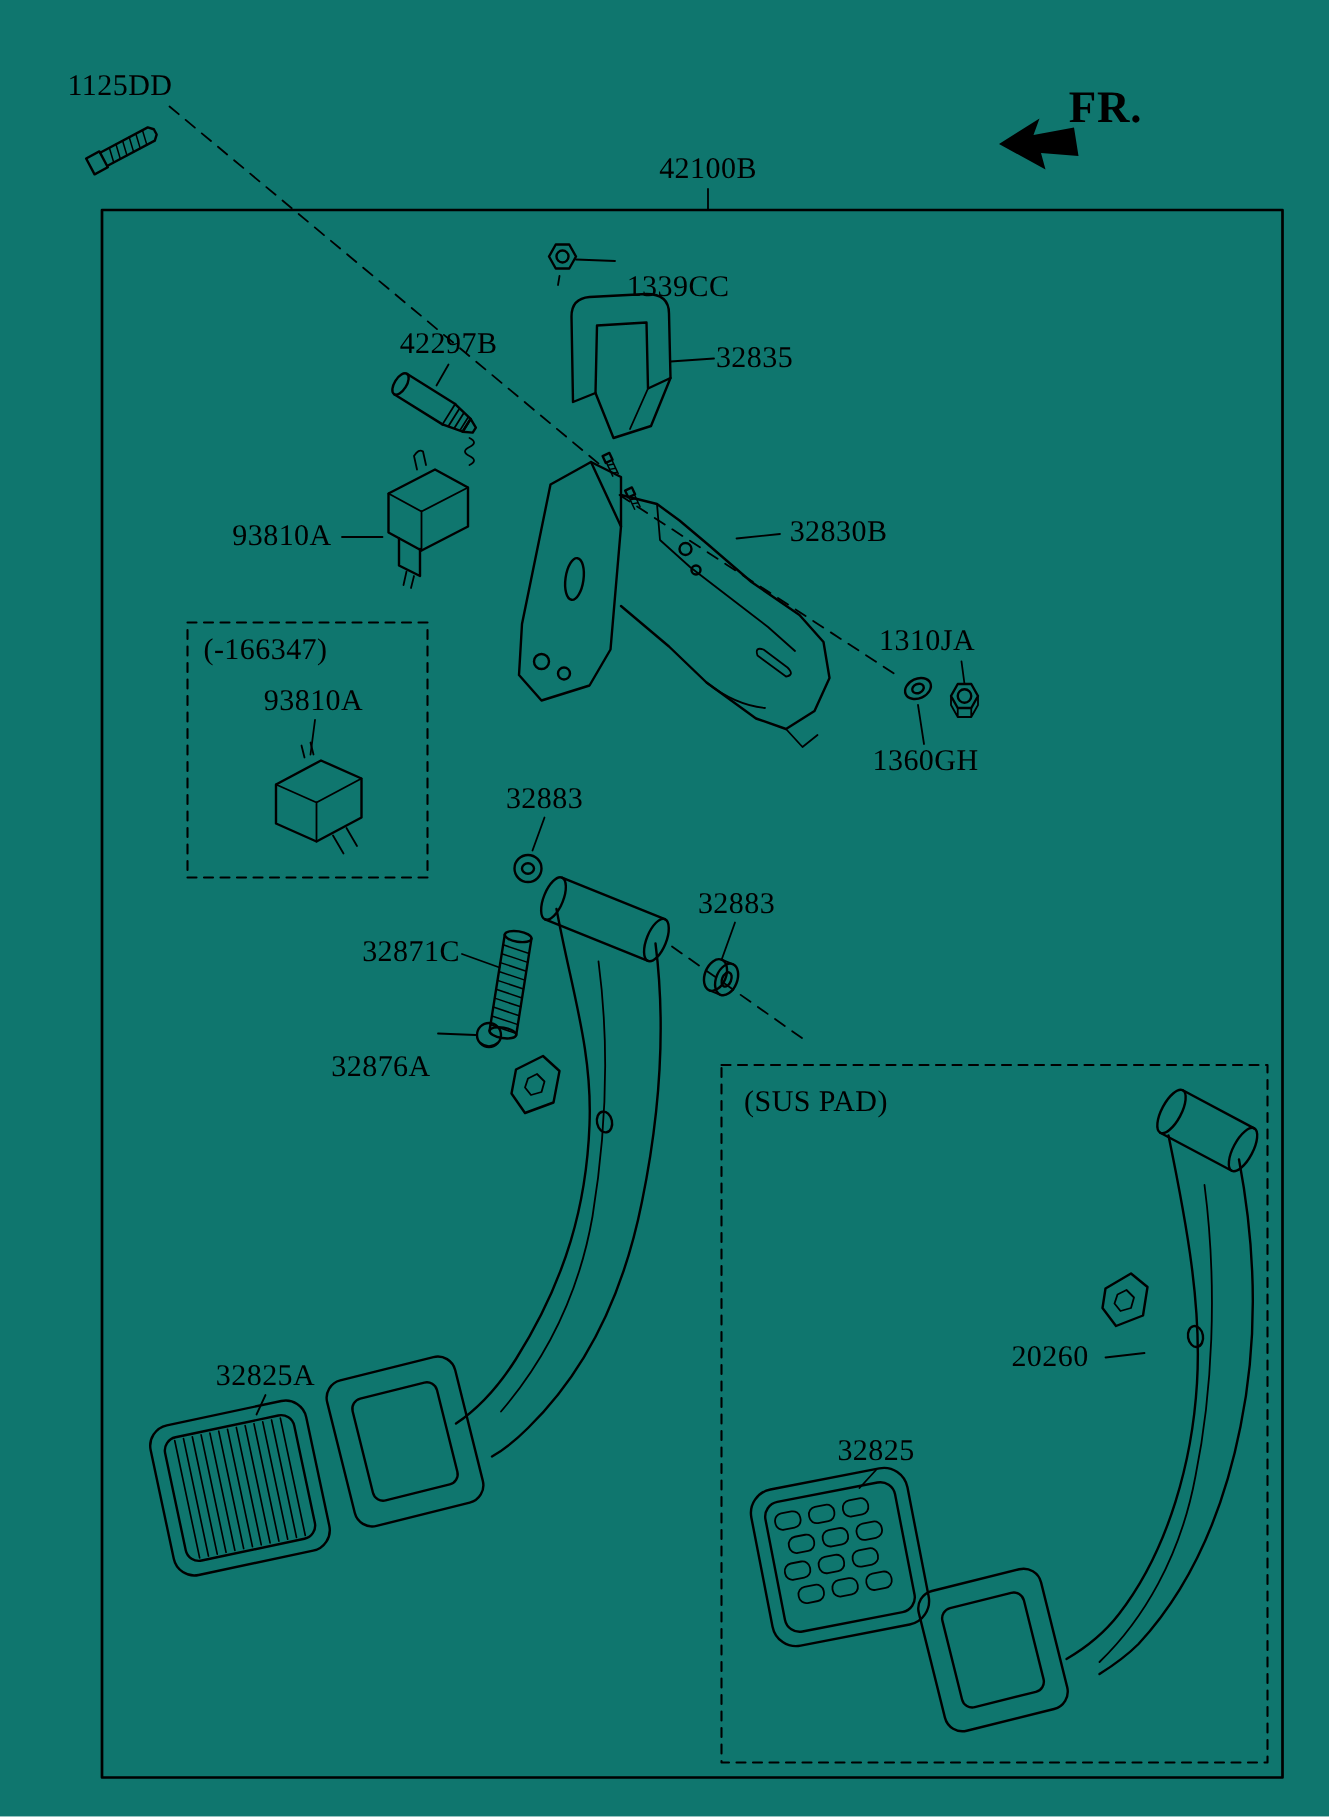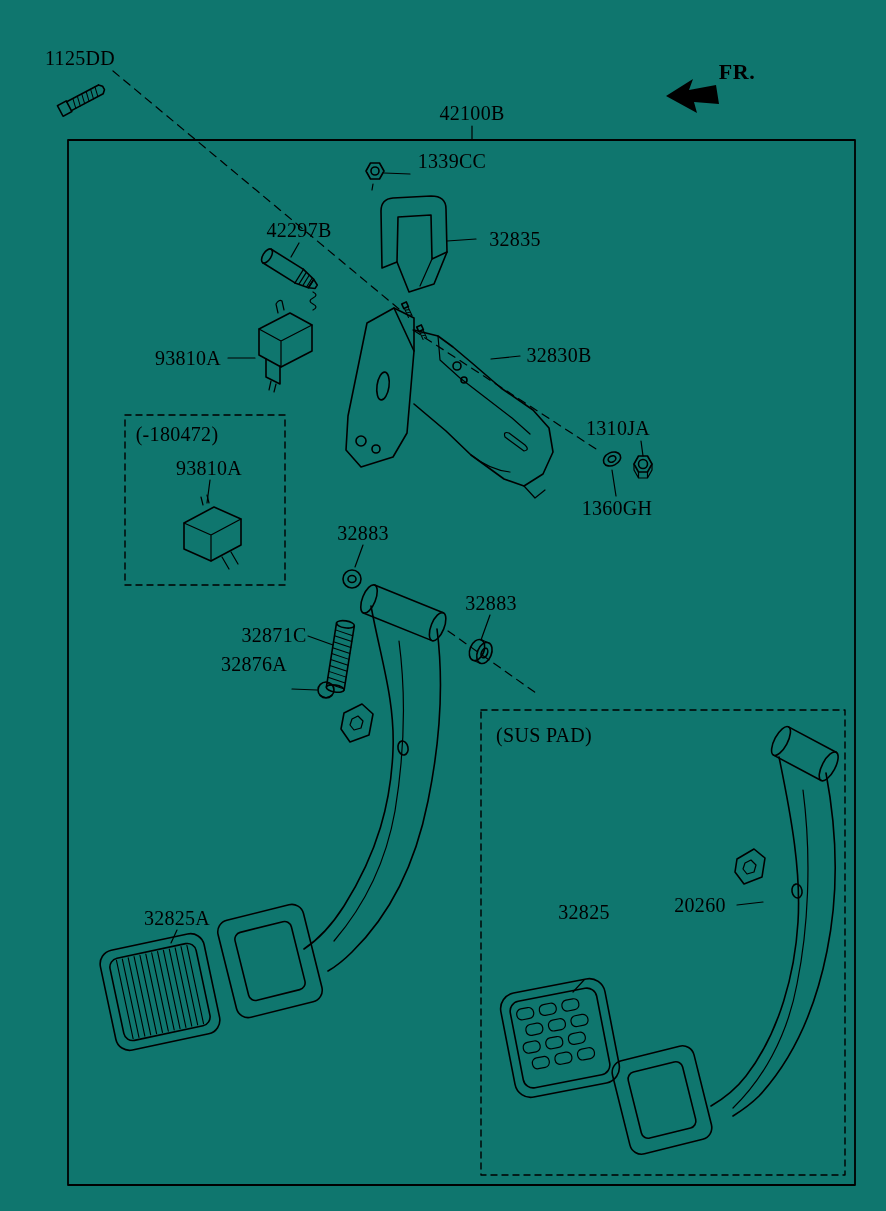--- a/index.html
+++ b/index.html
@@ -13,21 +13,21 @@
   }
   .art { position:absolute; left:0; top:0; }
   .lbl {
     position:absolute;
     transform:translate(-50%,-50%);
     font-size:20px;
     color:#000;
     white-space:nowrap;
     letter-spacing:0.3px;
   }
-  .lbl.fr { font-size:22px; font-weight:bold; letter-spacing:0.5px; }
+  .lbl.fr { font-size:30px; font-weight:bold; letter-spacing:0.5px; }
 </style>
 </head>
 <body>
 
 <div class="canvas">
 
   <svg class="art" width="886" height="1211" viewBox="0 0 886 1211">
 
     <g fill="none" stroke="#000" stroke-width="1.6" stroke-linecap="round" stroke-linejoin="round">
 
@@ -238,31 +238,31 @@
           <rect x="14" y="15" width="17" height="11" rx="5"></rect>
         </g>
       </g>
 
     </g>
   </svg>
 
   <div class="lbl" style="left:80px;top:58px">1125DD</div>
   <div class="lbl" style="left:472px;top:113px">42100B</div>
   <div class="lbl fr" style="left:737px;top:72px">FR.</div>
-  <div class="lbl" style="left:452px;top:161px">1339CC</div>
-  <div class="lbl" style="left:515px;top:239px">32835</div>
+  <div class="lbl" style="left:452px;top:192px">1339CC</div>
+  <div class="lbl" style="left:503px;top:239px">32835</div>
   <div class="lbl" style="left:299px;top:230px">42297B</div>
   <div class="lbl" style="left:188px;top:358px">93810A</div>
   <div class="lbl" style="left:559px;top:355px">32830B</div>
   <div class="lbl" style="left:618px;top:428px">1310JA</div>
   <div class="lbl" style="left:617px;top:508px">1360GH</div>
-  <div class="lbl" style="left:177px;top:434px">(-180472)</div>
+  <div class="lbl" style="left:177px;top:434px">(-166347)</div>
   <div class="lbl" style="left:209px;top:468px">93810A</div>
   <div class="lbl" style="left:363px;top:533px">32883</div>
   <div class="lbl" style="left:491px;top:603px">32883</div>
   <div class="lbl" style="left:274px;top:635px">32871C</div>
-  <div class="lbl" style="left:254px;top:664px">32876A</div>
+  <div class="lbl" style="left:254px;top:712px">32876A</div>
   <div class="lbl" style="left:177px;top:918px">32825A</div>
   <div class="lbl" style="left:544px;top:735px">(SUS PAD)</div>
   <div class="lbl" style="left:700px;top:905px">20260</div>
-  <div class="lbl" style="left:584px;top:912px">32825</div>
+  <div class="lbl" style="left:584px;top:968px">32825</div>
 
 </div>
 
 </body></html>

